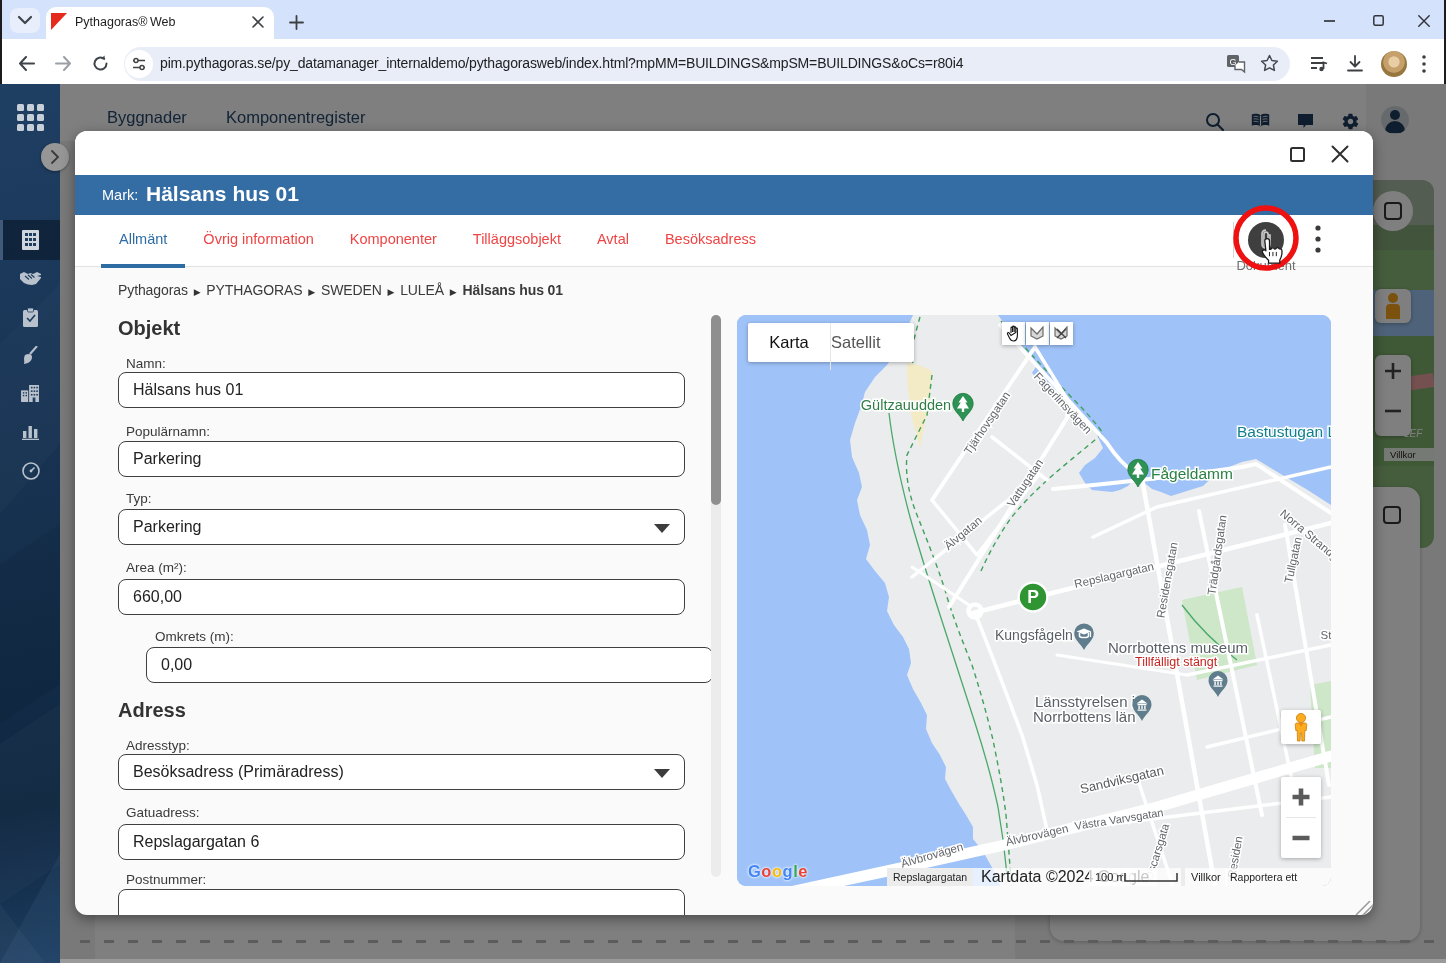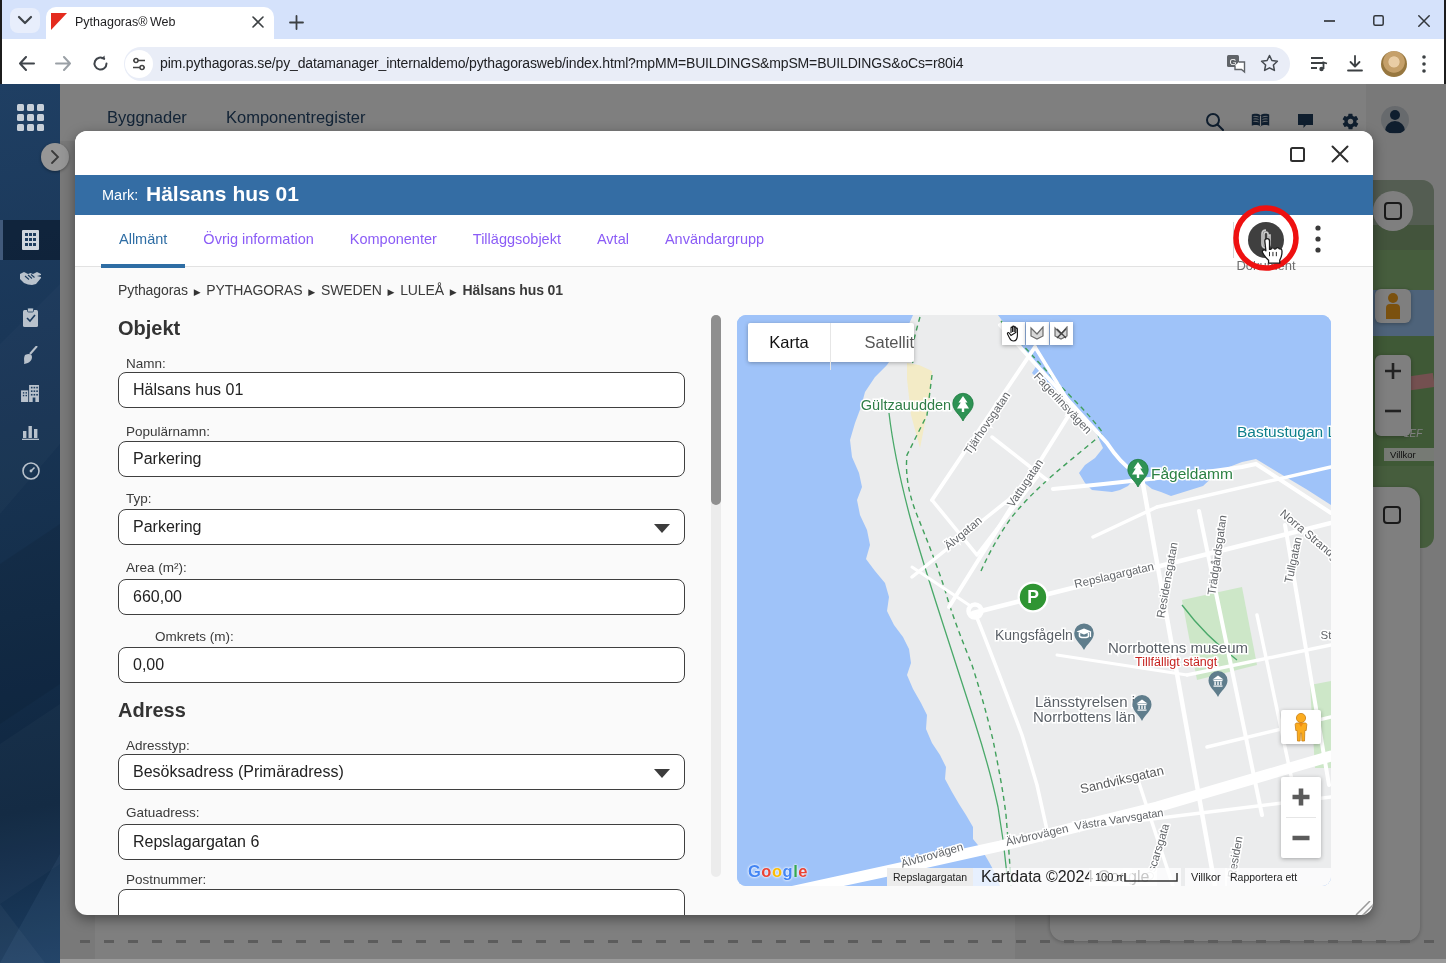--- a/index.html
+++ b/index.html
@@ -15,21 +15,21 @@
 #app{position:absolute;left:0;top:84px;width:1446px;height:879px;background:#f3f3f3;overflow:hidden;}
 #appbar{position:absolute;left:0;top:0;width:1366px;height:57px;background:#fff;}
 #sidebar{position:absolute;left:0;top:0;width:60px;height:879px;background:linear-gradient(168deg,#1f3f63 0%,#1a3758 28%,#142e4a 60%,#0f2640 82%,#1c3d60 100%);z-index:5;}
 #overlay{position:absolute;left:60px;top:0;width:1386px;height:879px;background:rgba(0,0,0,0.5);z-index:4;}
 #chevbtn{position:absolute;left:41px;top:59px;width:28px;height:28px;border-radius:50%;background:#969696;z-index:6;box-shadow:0 1px 3px rgba(0,0,0,0.35);}
 
 #modal{position:absolute;left:75px;top:47px;width:1298px;height:784px;background:#fafafa;border-radius:12px;z-index:7;box-shadow:0 4px 13px rgba(0,0,0,0.42);overflow:hidden;}
 .mtop{position:absolute;left:0;top:0;width:1298px;height:44px;background:#fff;}
 .mblue{position:absolute;left:0;top:44px;width:1298px;height:40px;background:#346da4;color:#fff;}
 .mtabs{position:absolute;left:0;top:84px;width:1298px;height:52px;background:#fff;border-bottom:1px solid #e2e2e2;}
-.tab{float:left;padding:0 18px;line-height:49px;font-size:14.5px;color:#8b5cf6;}
+.tab{float:left;padding:0 18px;line-height:49px;font-size:14.5px;color:#ef4444;}
 .tab.active{color:#2e6da4;border-bottom:4px solid #2e6da4;}
 .field-label{position:absolute;left:51px;font-size:13.5px;color:#3a3a3a;}
 .field-input{position:absolute;left:43px;width:567px;height:36px;background:#fff;border:1px solid #3f3f3f;border-radius:8px;font-size:16px;color:#222;line-height:34px;padding-left:14px;}
 .h2{position:absolute;left:43px;font-size:20px;font-weight:bold;color:#333;}
 .caret{position:absolute;right:14px;top:14px;width:0;height:0;border-left:8px solid transparent;border-right:8px solid transparent;border-top:9px solid #3c3c3c;}
 
 #mapwrap{position:absolute;left:662px;top:184px;width:594px;height:571px;border-radius:9px;overflow:hidden;background:#9fc3f9;}
 .gbtn{position:absolute;background:#fff;box-shadow:0 1px 4px rgba(0,0,0,0.3);}
 </style>
 </head>
@@ -277,21 +277,21 @@
       <span class="abs" style="left:27px;top:12px;font-size:14.5px;">Mark:</span>
       <span class="abs" style="left:71px;top:7px;font-size:21px;font-weight:bold;">Hälsans hus 01</span>
     </div>
     <div class="mtabs">
       <div style="padding-left:26px;">
         <div class="tab active">Allmänt</div>
         <div class="tab">Övrig information</div>
         <div class="tab">Komponenter</div>
         <div class="tab">Tilläggsobjekt</div>
         <div class="tab">Avtal</div>
-        <div class="tab">Användargrupp</div>
+        <div class="tab">Besöksadress</div>
       </div>
       <div class="abs" style="left:1158px;top:7px;width:1px;height:36px;background:#d6d6d6;"></div>
       <div class="abs" style="left:1191px;top:43px;width:120px;margin-left:-60px;text-align:center;font-size:13px;color:#6f6f6f;">Dokument</div>
       <div class="abs" style="left:1173px;top:7px;width:36px;height:36px;border-radius:50%;background:#3f3f3f;"></div>
       <svg class="abs" style="left:1183px;top:13px" width="16" height="23" viewBox="0 0 18 26">
           <path d="M9 2.5 C6.2 2.5 4.5 4.3 4.5 7 V18 C4.5 20.8 6.5 22.5 9 22.5 C11.5 22.5 13.5 20.8 13.5 18 V8 H11.3 V18 C11.3 19.6 10.4 20.4 9 20.4 C7.6 20.4 6.7 19.6 6.7 18 V7 C6.7 5.4 7.6 4.6 9 4.6 C10.4 4.6 11.3 5.4 11.3 7" fill="none" stroke="#c9c9c9" stroke-width="1.9"></path>
         </svg>
       <svg class="abs" style="left:1240px;top:9px" width="6" height="32" viewBox="0 0 6 32">
           <circle cx="3" cy="4" r="2.6" fill="#3a3a3a"></circle>
           <circle cx="3" cy="15" r="2.6" fill="#3a3a3a"></circle>
@@ -306,21 +306,21 @@
     <div class="h2" style="top:186px;">Objekt</div>
     <div class="field-label" style="top:225px;">Namn:</div>
     <div class="field-input" style="top:241px;">Hälsans hus 01</div>
     <div class="field-label" style="top:293px;">Populärnamn:</div>
     <div class="field-input" style="top:310px;">Parkering</div>
     <div class="field-label" style="top:360px;">Typ:</div>
     <div class="field-input" style="top:378px;">Parkering<div class="caret"></div></div>
     <div class="field-label" style="top:429px;">Area (m²):</div>
     <div class="field-input" style="top:448px;">660,00</div>
     <div class="field-label" style="top:498px;margin-left:29px;">Omkrets (m):</div>
-    <div class="field-input" style="top:516px;">0,00</div>
+    <div class="field-input" style="top:516px;margin-left:28px;">0,00</div>
     <div class="h2" style="top:568px;">Adress</div>
     <div class="field-label" style="top:607px;">Adresstyp:</div>
     <div class="field-input" style="top:623px;">Besöksadress (Primäradress)<div class="caret"></div></div>
     <div class="field-label" style="top:674px;">Gatuadress:</div>
     <div class="field-input" style="top:693px;">Repslagargatan 6</div>
     <div class="field-label" style="top:741px;">Postnummer:</div>
     <div class="field-input" style="top:758px;"></div>
 
     <div class="abs" style="left:636px;top:184px;width:10px;height:562px;border-radius:5px;background:#ececec;"></div>
     <div class="abs" style="left:636px;top:184px;width:10px;height:190px;border-radius:5px;background:#8f8f8f;"></div>
@@ -440,21 +440,21 @@
               <rect x="-0.7" y="-15.5" width="1.4" height="3.6"></rect>
               <rect x="2.2" y="-15.5" width="1.4" height="3.6"></rect>
               <rect x="-4.5" y="-11.5" width="9" height="1.2"></rect>
               <path d="M-5.5,-17.5 L0,-21.5 L5.5,-17.5 Z"></path>
             </g>
           </g>
     </svg>
     
     <div class="gbtn" style="left:11px;top:8px;width:166px;height:39px;border-radius:2px;"></div>
     <div class="abs" style="left:11px;top:8px;width:82px;height:37px;text-align:center;line-height:39px;font-size:16.5px;font-weight:500;color:#111;">Karta</div>
-    <div class="abs" style="left:93px;top:8px;width:84px;height:47px;border-left:1px solid #e6e6e6;text-align:right;line-height:39px;font-size:16.5px;color:#565656;">Satellit</div>
+    <div class="abs" style="left:93px;top:8px;width:84px;height:47px;border-left:1px solid #e6e6e6;text-align:left;line-height:39px;font-size:16.5px;color:#565656;">Satellit</div>
     <div class="gbtn" style="left:265px;top:7px;width:23px;height:23px;"></div>
     <div class="gbtn" style="left:289px;top:7px;width:23px;height:23px;"></div>
     <div class="gbtn" style="left:313px;top:7px;width:23px;height:23px;"></div>
     <svg class="abs" style="left:269px;top:10px" width="16" height="17" viewBox="0 0 16 17">
           <path d="M5 8 V3 C5 1.8 6.6 1.8 6.6 3 V7 M6.6 7 V2 C6.6 0.8 8.2 0.8 8.2 2 V7 M8.2 7 V2.8 C8.2 1.6 9.8 1.6 9.8 2.8 V7.5 M9.8 7.5 V4 C9.8 2.8 11.4 2.8 11.4 4 V10 C11.4 13.5 10 16 7.5 16 C5.5 16 4.5 15 3.5 13 L1.5 9 C1 8 2.5 7 3.2 8 L5 10.5 Z" fill="#fff" stroke="#111" stroke-width="1.1"></path>
         </svg>
     <svg class="abs" style="left:293px;top:11px" width="15" height="14" viewBox="0 0 15 14">
           <path d="M1 2 L7 8 L13 1 L13 10 L7 13 L1 10 Z" fill="#d8d8d8" stroke="#6b6b6b" stroke-width="1.2"></path>
         </svg>
     <svg class="abs" style="left:317px;top:11px" width="15" height="14" viewBox="0 0 15 14">

